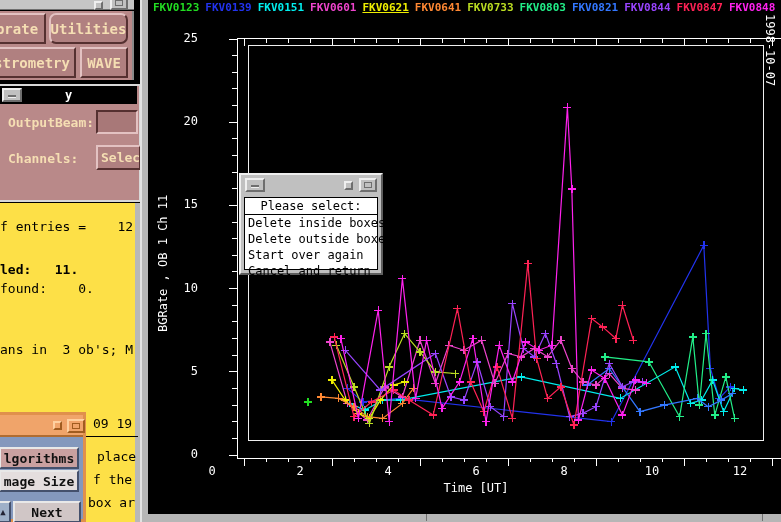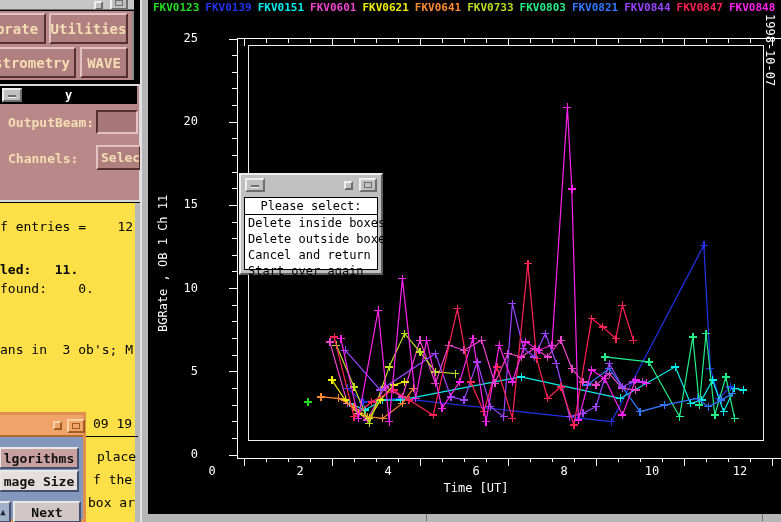--- a/index.html
+++ b/index.html
@@ -125,21 +125,21 @@
 
 <div class="abs" id="toolbar-window">
   <div class="abs" id="toolbar-title">
     <div class="dot-btn gray-raised" style="left:94px; top:1px;"></div>
     <div class="max-btn gray-raised" style="left:110px; top:-4px;">
         <div class="max-inner"></div>
       </div>
   </div>
   <div class="abs" id="toolbar-body">
       <div class="rosy-btn" style="left: -12px; top: 2px; width: 58px; height: 31px;">brate</div>
-      <div class="rosy-btn" style="left: 49px; top: 2px; width: 79px; height: 31px;">Utilities</div>
+      <div class="rosy-btn" style="left: 49px; top: 2px; width: 79px; height: 31px; border-radius: 7px;">Utilities</div>
       <div class="rosy-btn" style="left: -12px; top: 36px; width: 88px; height: 31px;">strometry</div>
       <div class="rosy-btn" style="left: 80px; top: 36px; width: 48px; height: 31px;">WAVE</div>
     </div>
 </div>
 
 <div class="abs" id="beam-window">
   <div class="abs" id="beam-title">
     <div class="minimize-btn gray-raised" style="left:2px; top:2px;">
         <div class="dash"></div>
       </div>
@@ -166,21 +166,21 @@
   <div class="tool-btn" style="left:-2px; top:86px; width:16px; height:22px; background:#9fb0c8; font-size:9px; color:#223;">▲</div>
 </div>
 
 <div class="abs" id="plot-window">
   <div id="plot-black">
     <div id="plot-legend">
         <span style="color: rgb(34, 221, 34);">FKV0123</span>
         <span style="color: rgb(34, 51, 238);">FKV0139</span>
         <span style="color: rgb(0, 238, 238);">FKV0151</span>
         <span style="color: rgb(238, 68, 204);">FKV0601</span>
-        <span style="color: rgb(238, 238, 0);">FKV0621</span>
+        <span style="color: rgb(238, 238, 0); text-decoration: underline;">FKV0621</span>
         <span style="color: rgb(255, 136, 51);">FKV0641</span>
         <span style="color: rgb(187, 221, 34);">FKV0733</span>
         <span style="color: rgb(34, 238, 136);">FKV0803</span>
         <span style="color: rgb(51, 119, 255);">FKV0821</span>
         <span style="color: rgb(153, 68, 255);">FKV0844</span>
         <span style="color: rgb(255, 34, 85);">FKV0847</span>
         <span style="color: rgb(255, 34, 238);">FKV0848</span>
       </div>
     <svg id="plot-svg" width="633" height="514">
         <rect x="57" y="38.5" width="555" height="419.5" fill="none" stroke="#fff" stroke-width="1"></rect>
@@ -342,17 +342,17 @@
     <div class="dot-btn gray-raised" style="right:26px; top:4px;"></div>
     <div class="max-btn gray-raised" style="right:2px; top:1px;">
         <div class="max-inner"></div>
       </div>
   </div>
   <div id="popup-content">
     <div id="popup-header">Please select:</div>
     <div id="popup-items-host">
         <div class="popup-item">Delete inside boxes</div>
         <div class="popup-item">Delete outside boxes</div>
+        <div class="popup-item">Start over again</div>
         <div class="popup-item">Cancel and return</div>
-        <div class="popup-item">Start over again</div>
       </div>
   </div>
 </div>
 
 </body></html>

